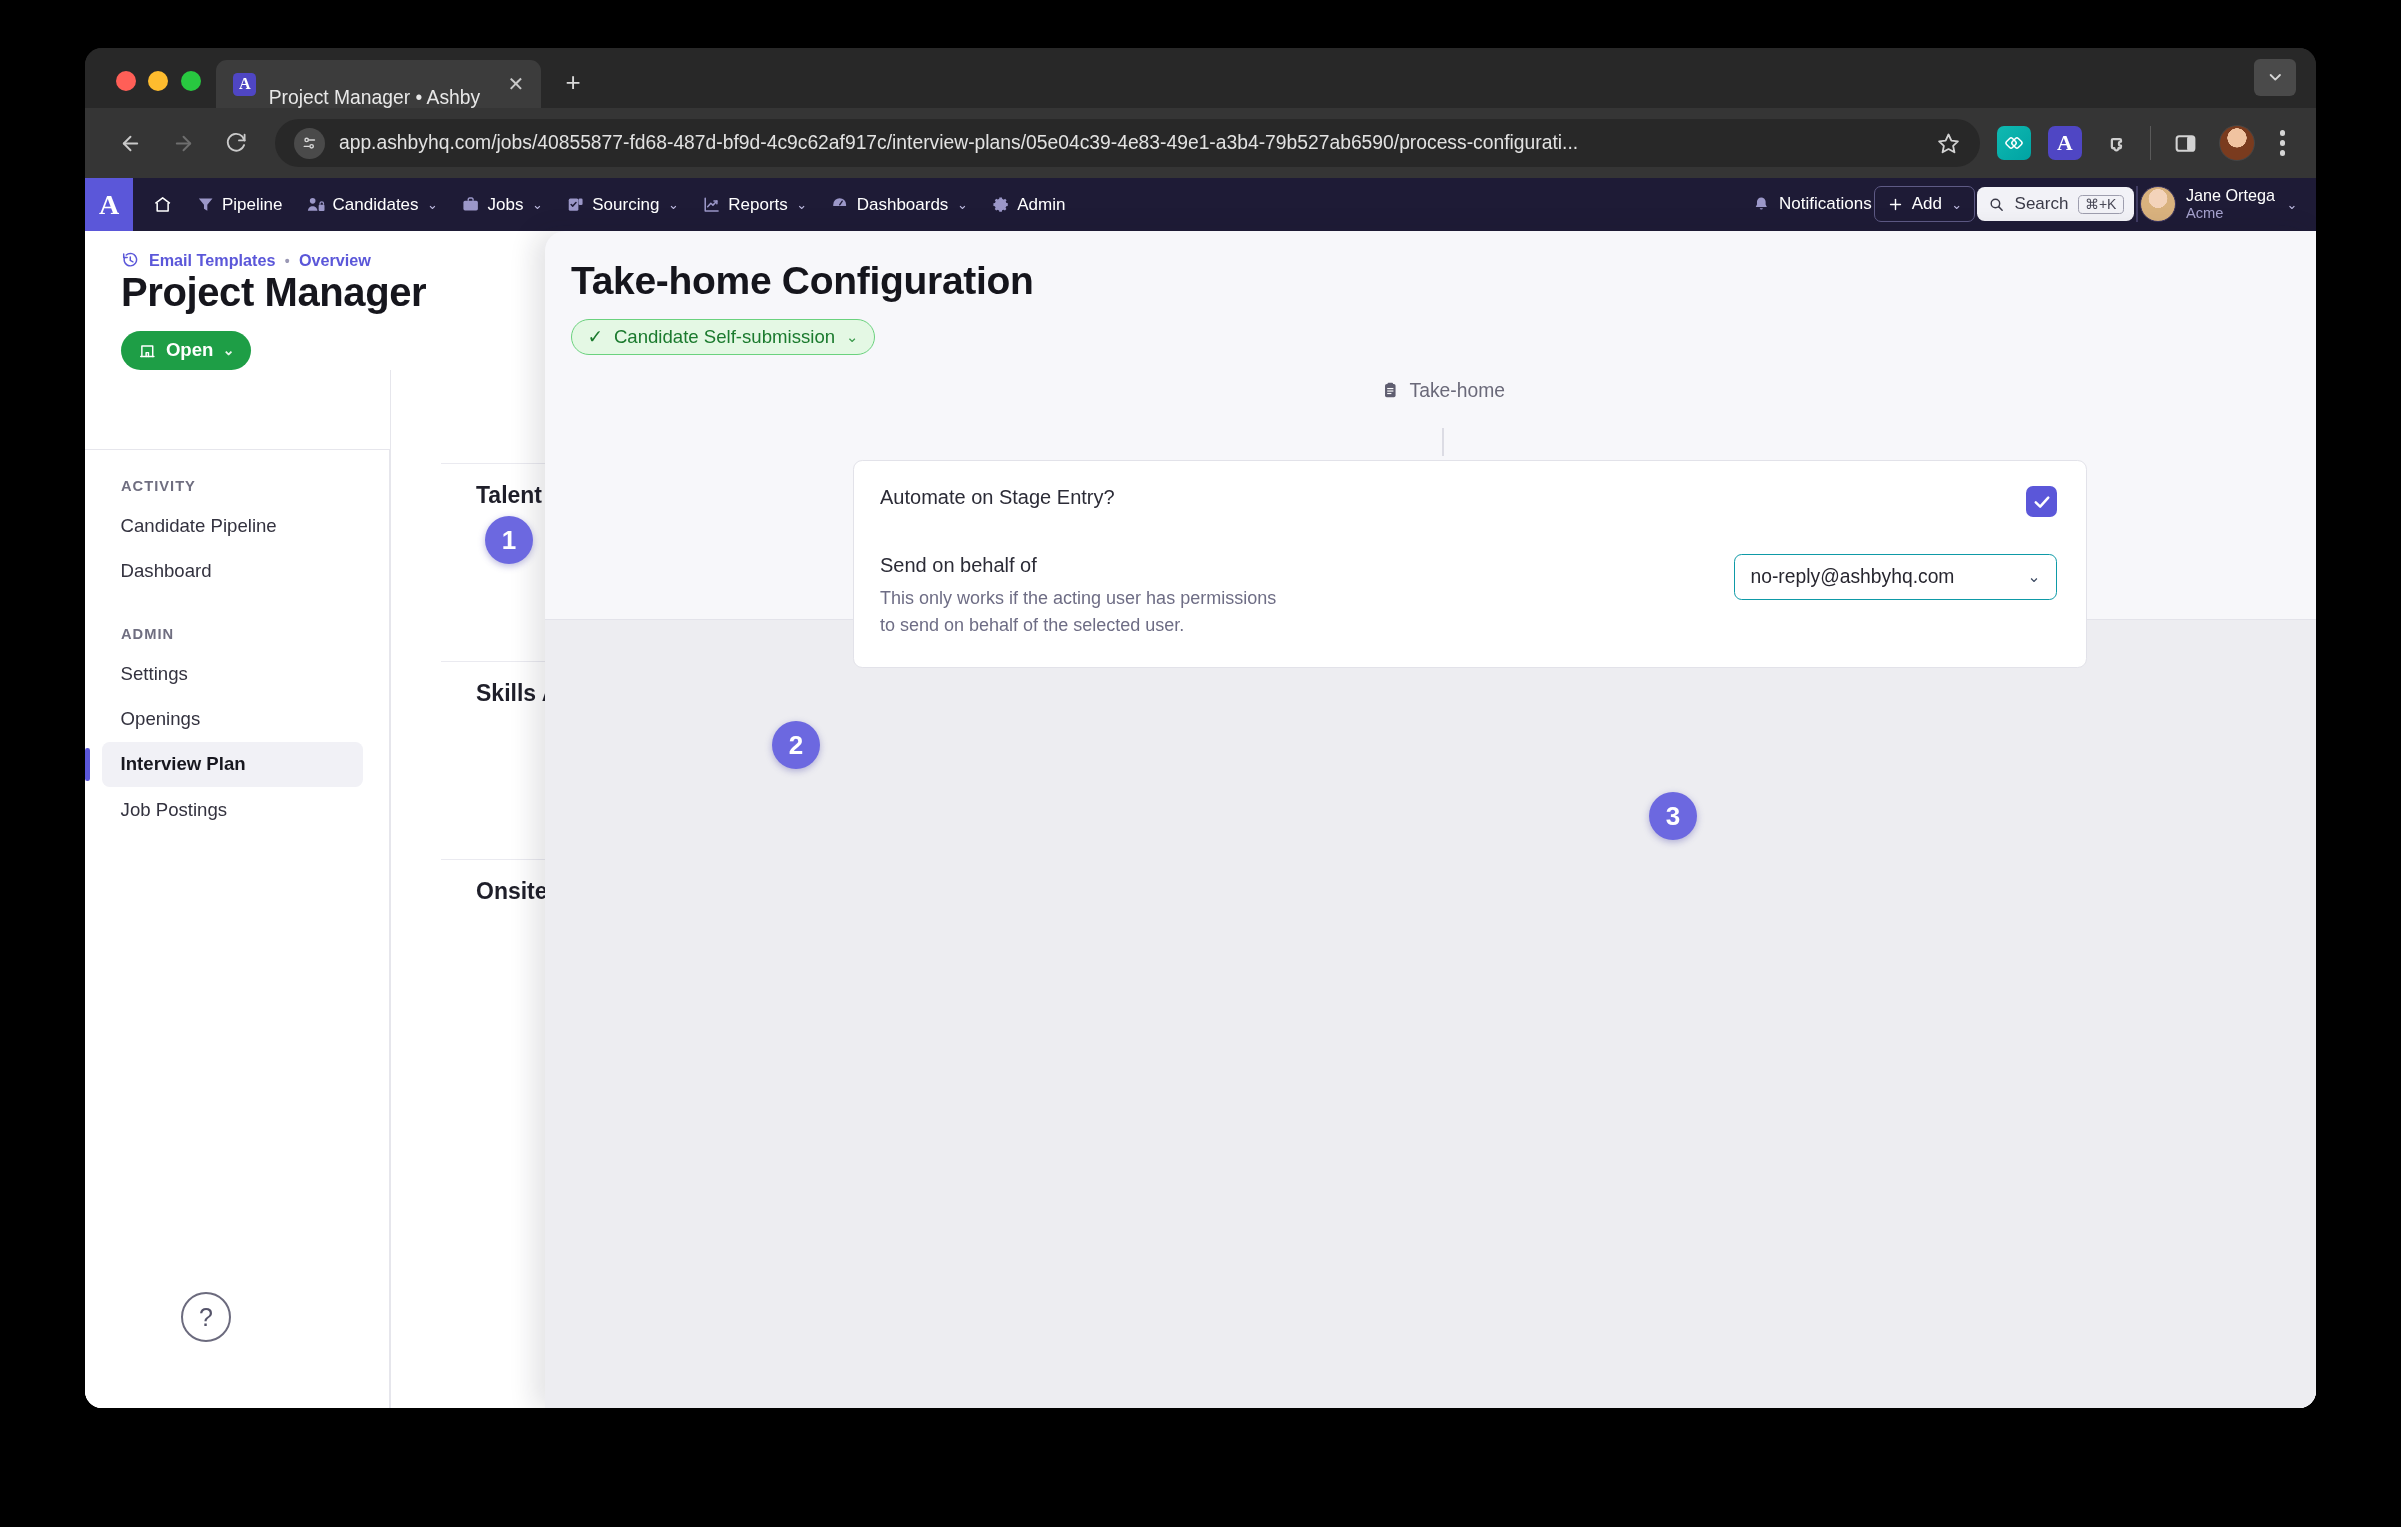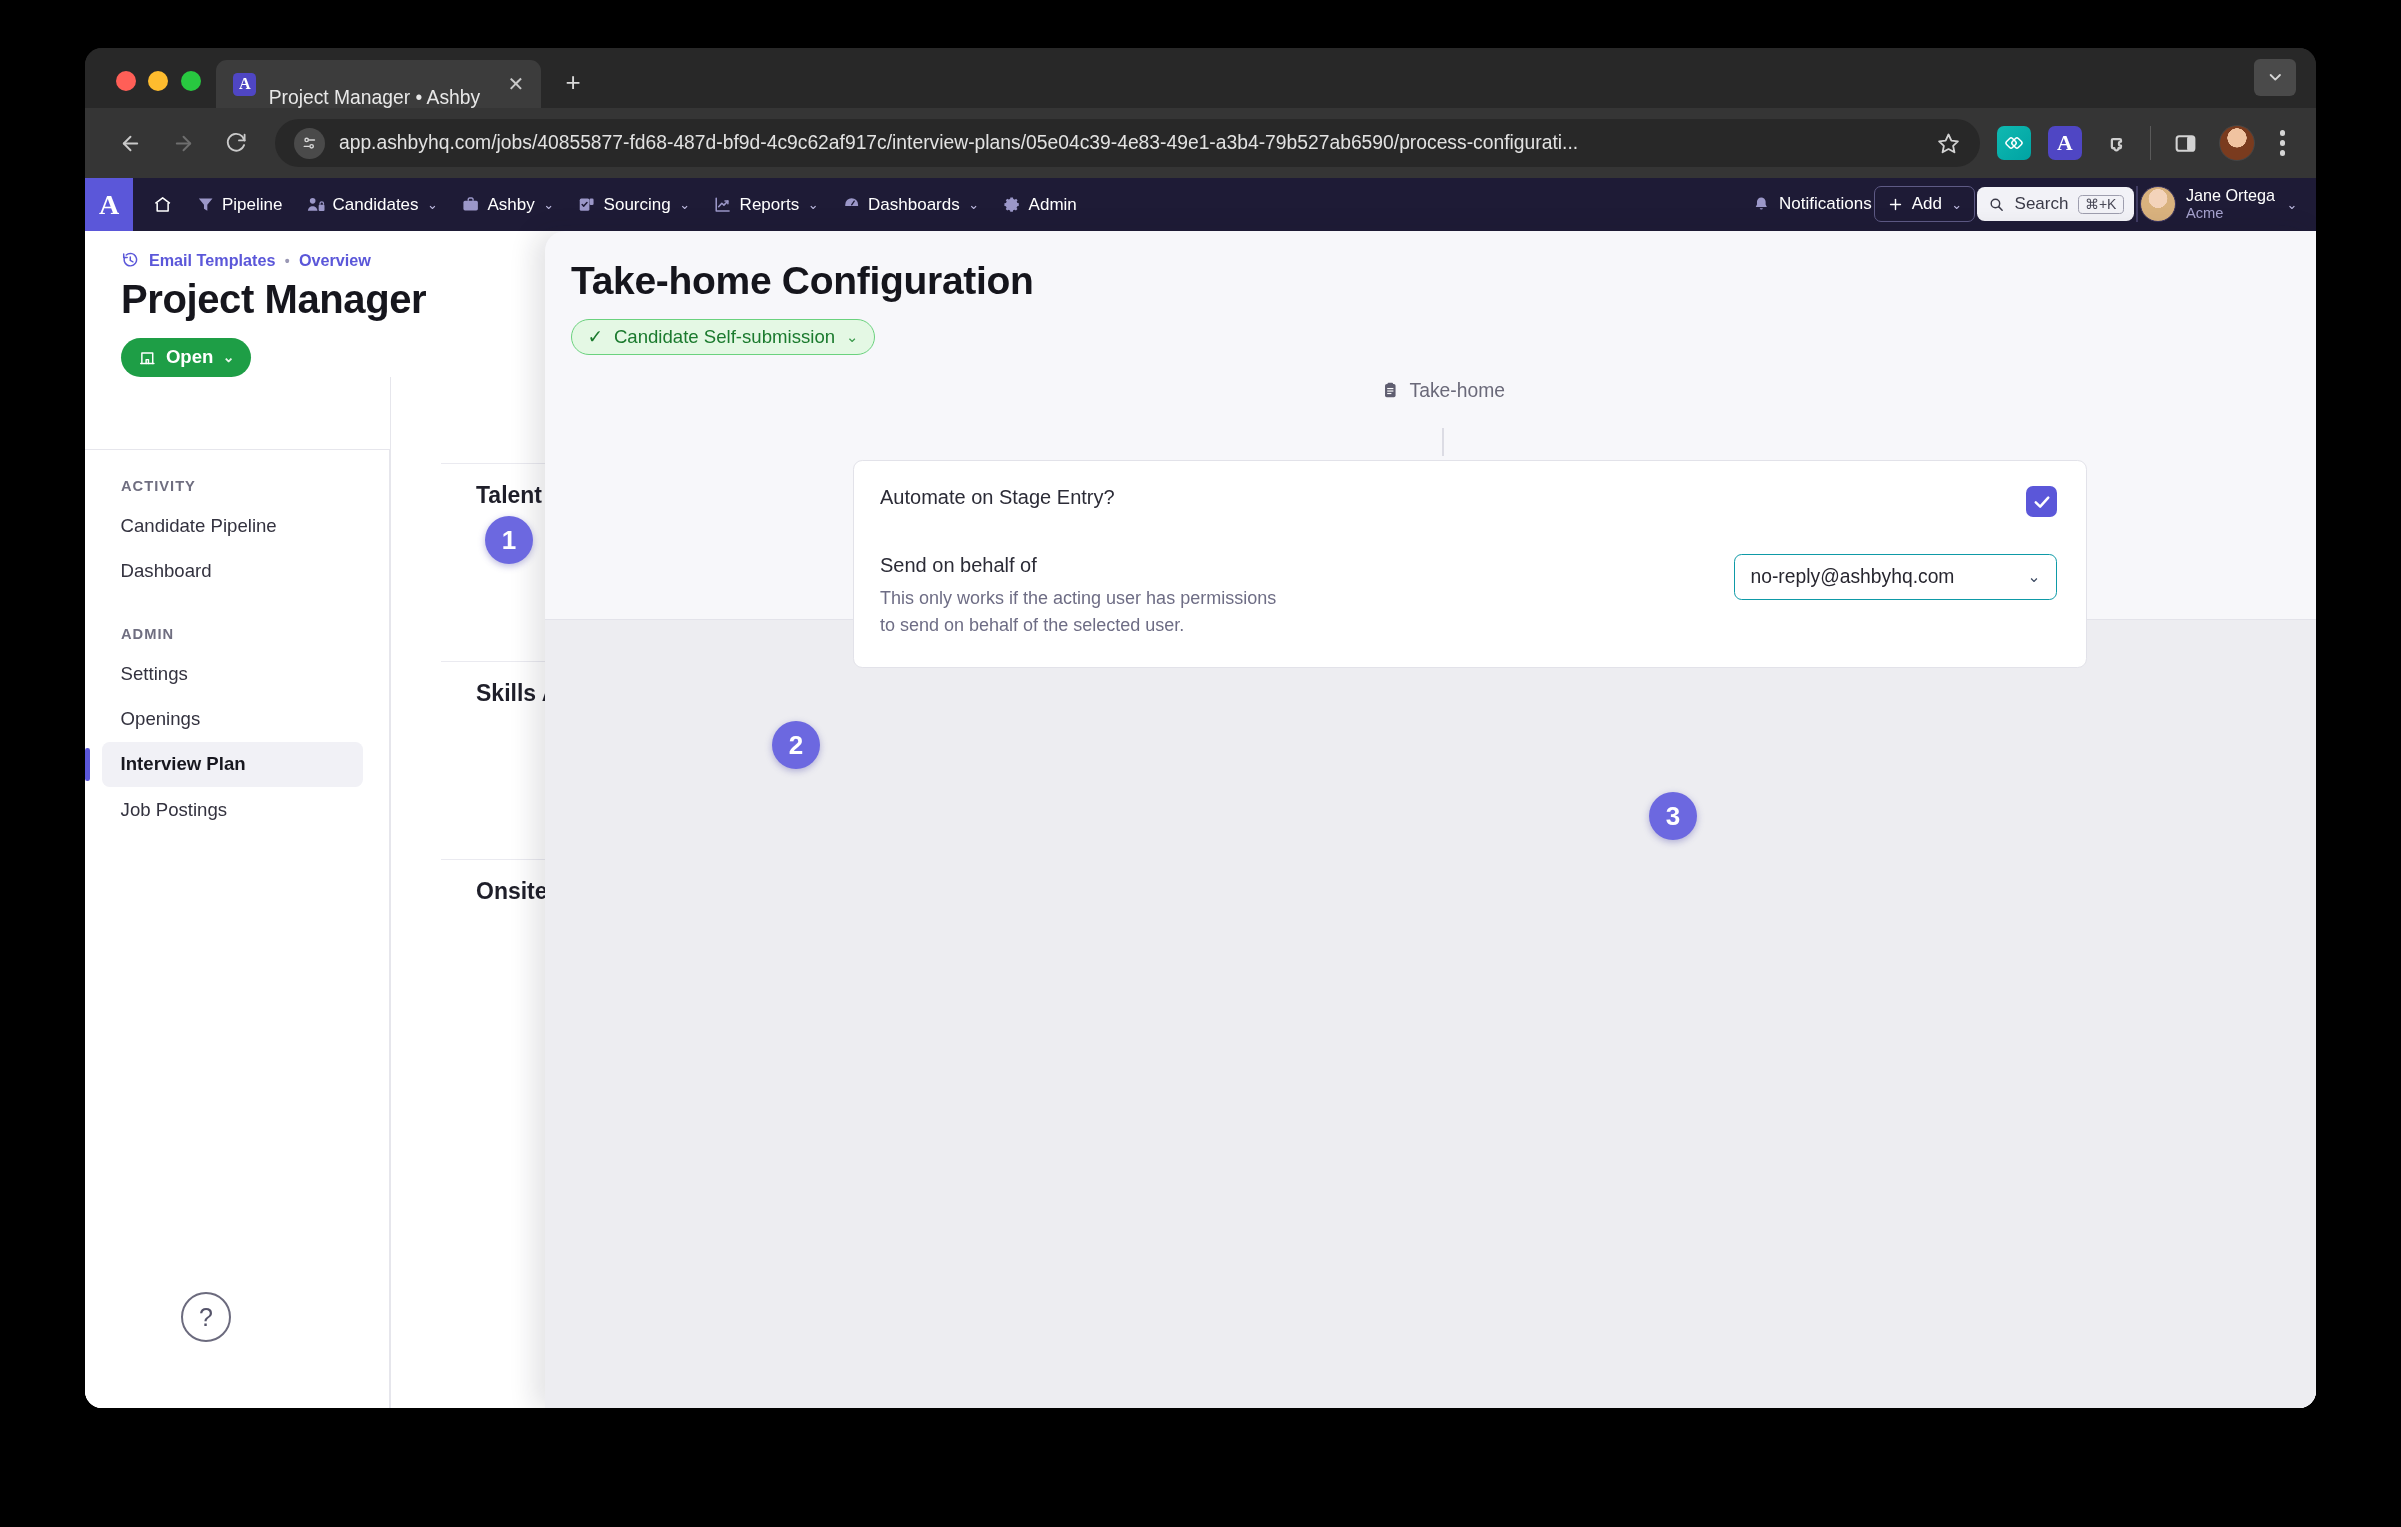--- a/index.html
+++ b/index.html
@@ -184,21 +184,21 @@
   
   .leftcol { position: absolute; left: 0; top: 0; width: 464px; height: 100%; }
   .job-header { padding: 20px 0 0 36px; background: #fff; }
   .breadcrumb {
     display: flex; align-items: center; gap: 9.3px;
     color: #5B57D9; font-size: 16.2px; font-weight: 700;
   }
   .bc-sep { color: #9A98B5; font-size: 14px; }
   .job-title {
     font-size: 40px; font-weight: 700; color: #16161D;
-    margin-top: 7px; letter-spacing: -0.4px; white-space: nowrap;
+    margin-top: 0; letter-spacing: -0.4px; white-space: nowrap;
   }
   .open-pill {
     display: inline-flex; align-items: center; gap: 9.3px;
     background: #1E9E46; color: #fff;
     border-radius: 20px; padding: 8.5px 17px;
     font-size: 18.6px; font-weight: 700; margin-top: 15.5px;
   }
   .open-caret { font-size: 14px; opacity: .9; }
 
   .sidebar {
@@ -474,21 +474,21 @@
           <span class="nav-caret">⌄</span>
         </div>
 
         <div class="nav-item">
           <span class="ni">
             <svg width="19.3" height="19.3" viewBox="0 0 24 24" fill="#9B97C8">
                 <rect x="3" y="7.2" width="18" height="12" rx="2"></rect>
                 <path d="M9 7.2V5.4a1.6 1.6 0 0 1 1.6-1.6h2.8A1.6 1.6 0 0 1 15 5.4v1.8" fill="none" stroke="#9B97C8" stroke-width="1.8"></path>
               </svg>
           </span>
-          <span>Ashby</span>
+          <span>Jobs</span>
           <span class="nav-caret">⌄</span>
         </div>
 
         <div class="nav-item">
           <span class="ni">
             <svg width="19.3" height="19.3" viewBox="0 0 24 24" fill="#9B97C8">
                 <rect x="3.4" y="4.4" width="12" height="15.2" rx="2"></rect>
                 <rect x="15.6" y="4.4" width="5" height="8" rx="1.6"></rect>
                 <path d="M6.4 11.8l2 2 4-4.4" fill="none" stroke="#1E1B36" stroke-width="1.9" stroke-linecap="round" stroke-linejoin="round"></path>
               </svg>

